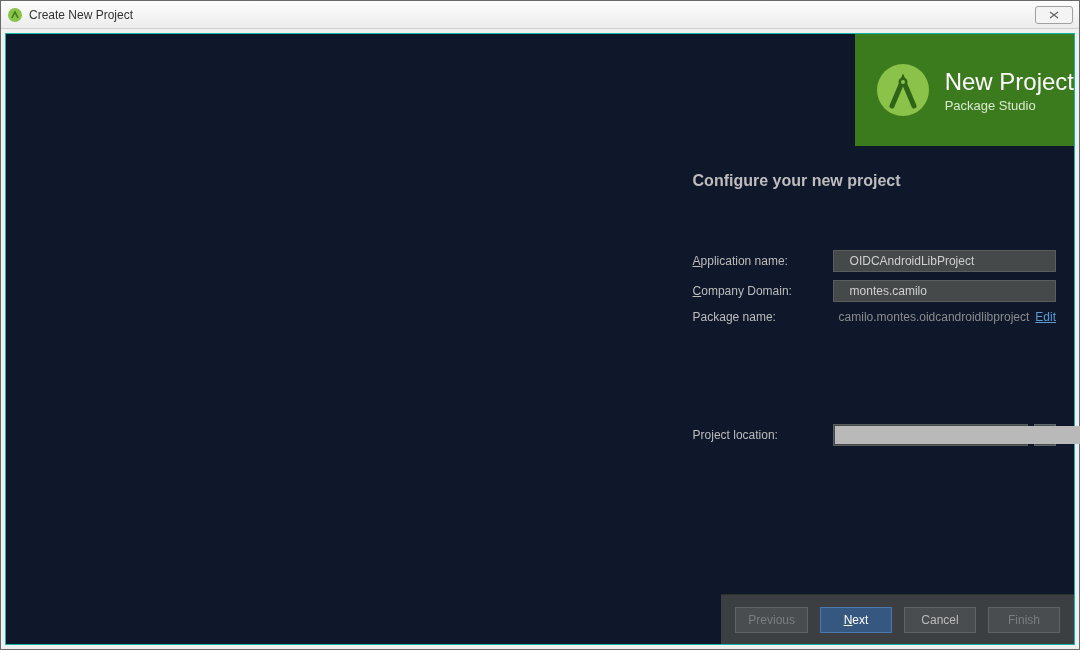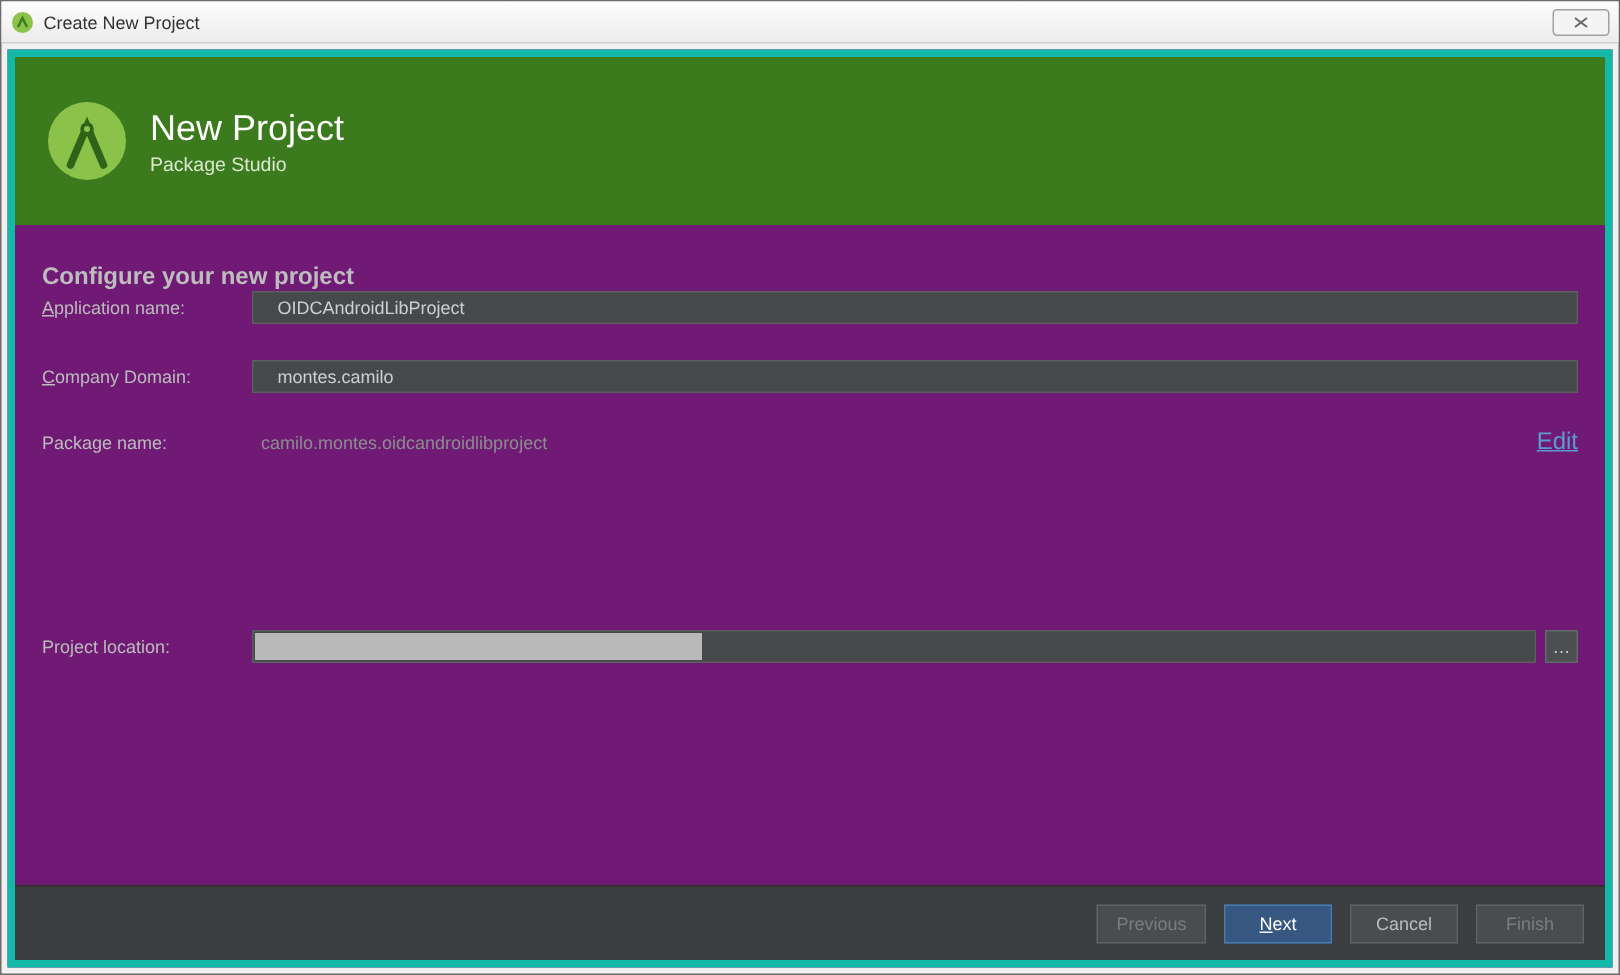--- a/index.html
+++ b/index.html
@@ -38,25 +38,26 @@
       width: 38px; height: 18px;
       border: 1px solid #a0a0a0;
       border-radius: 3px;
       background: #f4f4f4;
       display: flex; align-items: center; justify-content: center;
       font-size: 11px; color: #555;
       cursor: pointer;
     }
     .client {
       flex: 1;
-      background: #701a75;
-      border: 5px solid #14b8a6;
+      background: #0f172a;
+      border: 1px solid #14b8a6;
       margin: 4px 4px 4px 4px;
       display: flex;
       flex-direction: column;
+      align-items: flex-end;
     }
     .banner {
       background: #3c7a1e;
       height: 112px;
       display: flex;
       align-items: center;
       padding-left: 20px;
       gap: 14px;
     }
     .banner-icon {
@@ -71,25 +72,26 @@
       flex: 1;
       padding: 26px 18px 10px 18px;
       color: #bcbcbc;
       font-size: 13px;
       position: relative;
     }
     .section-title {
       color: #bdbdbd;
       font-size: 16px;
       font-weight: 600;
+      margin-bottom: 60px;
     }
     .form-row {
       display: flex;
       align-items: center;
-      margin-bottom: 24px;
+      margin-bottom: 8px;
     }
     .form-label {
       width: 140px;
       color: #bcbcbc;
       font-size: 12px;
     }
     .form-label .mnemonic { text-decoration: underline; }
     .text-input {
       flex: 1;
       height: 22px;
@@ -102,21 +104,21 @@
     }
     .pkg-value {
       flex: 1;
       color: #8a8d8e;
       font-size: 12px;
       padding-left: 6px;
     }
     .edit-link {
       color: #5a9bd4;
       text-decoration: underline;
-      font-size: 16px;
+      font-size: 12px;
       margin-left: 6px;
       cursor: pointer;
     }
     .spacer-block { height: 92px; }
     .loc-row .text-input { margin-right: 6px; }
     .loc-row .text-input::selection { background: #9e9e9e; }
     .loc-select-fake-wrap {
       position: relative;
       flex: 1;
       margin-right: 6px;

